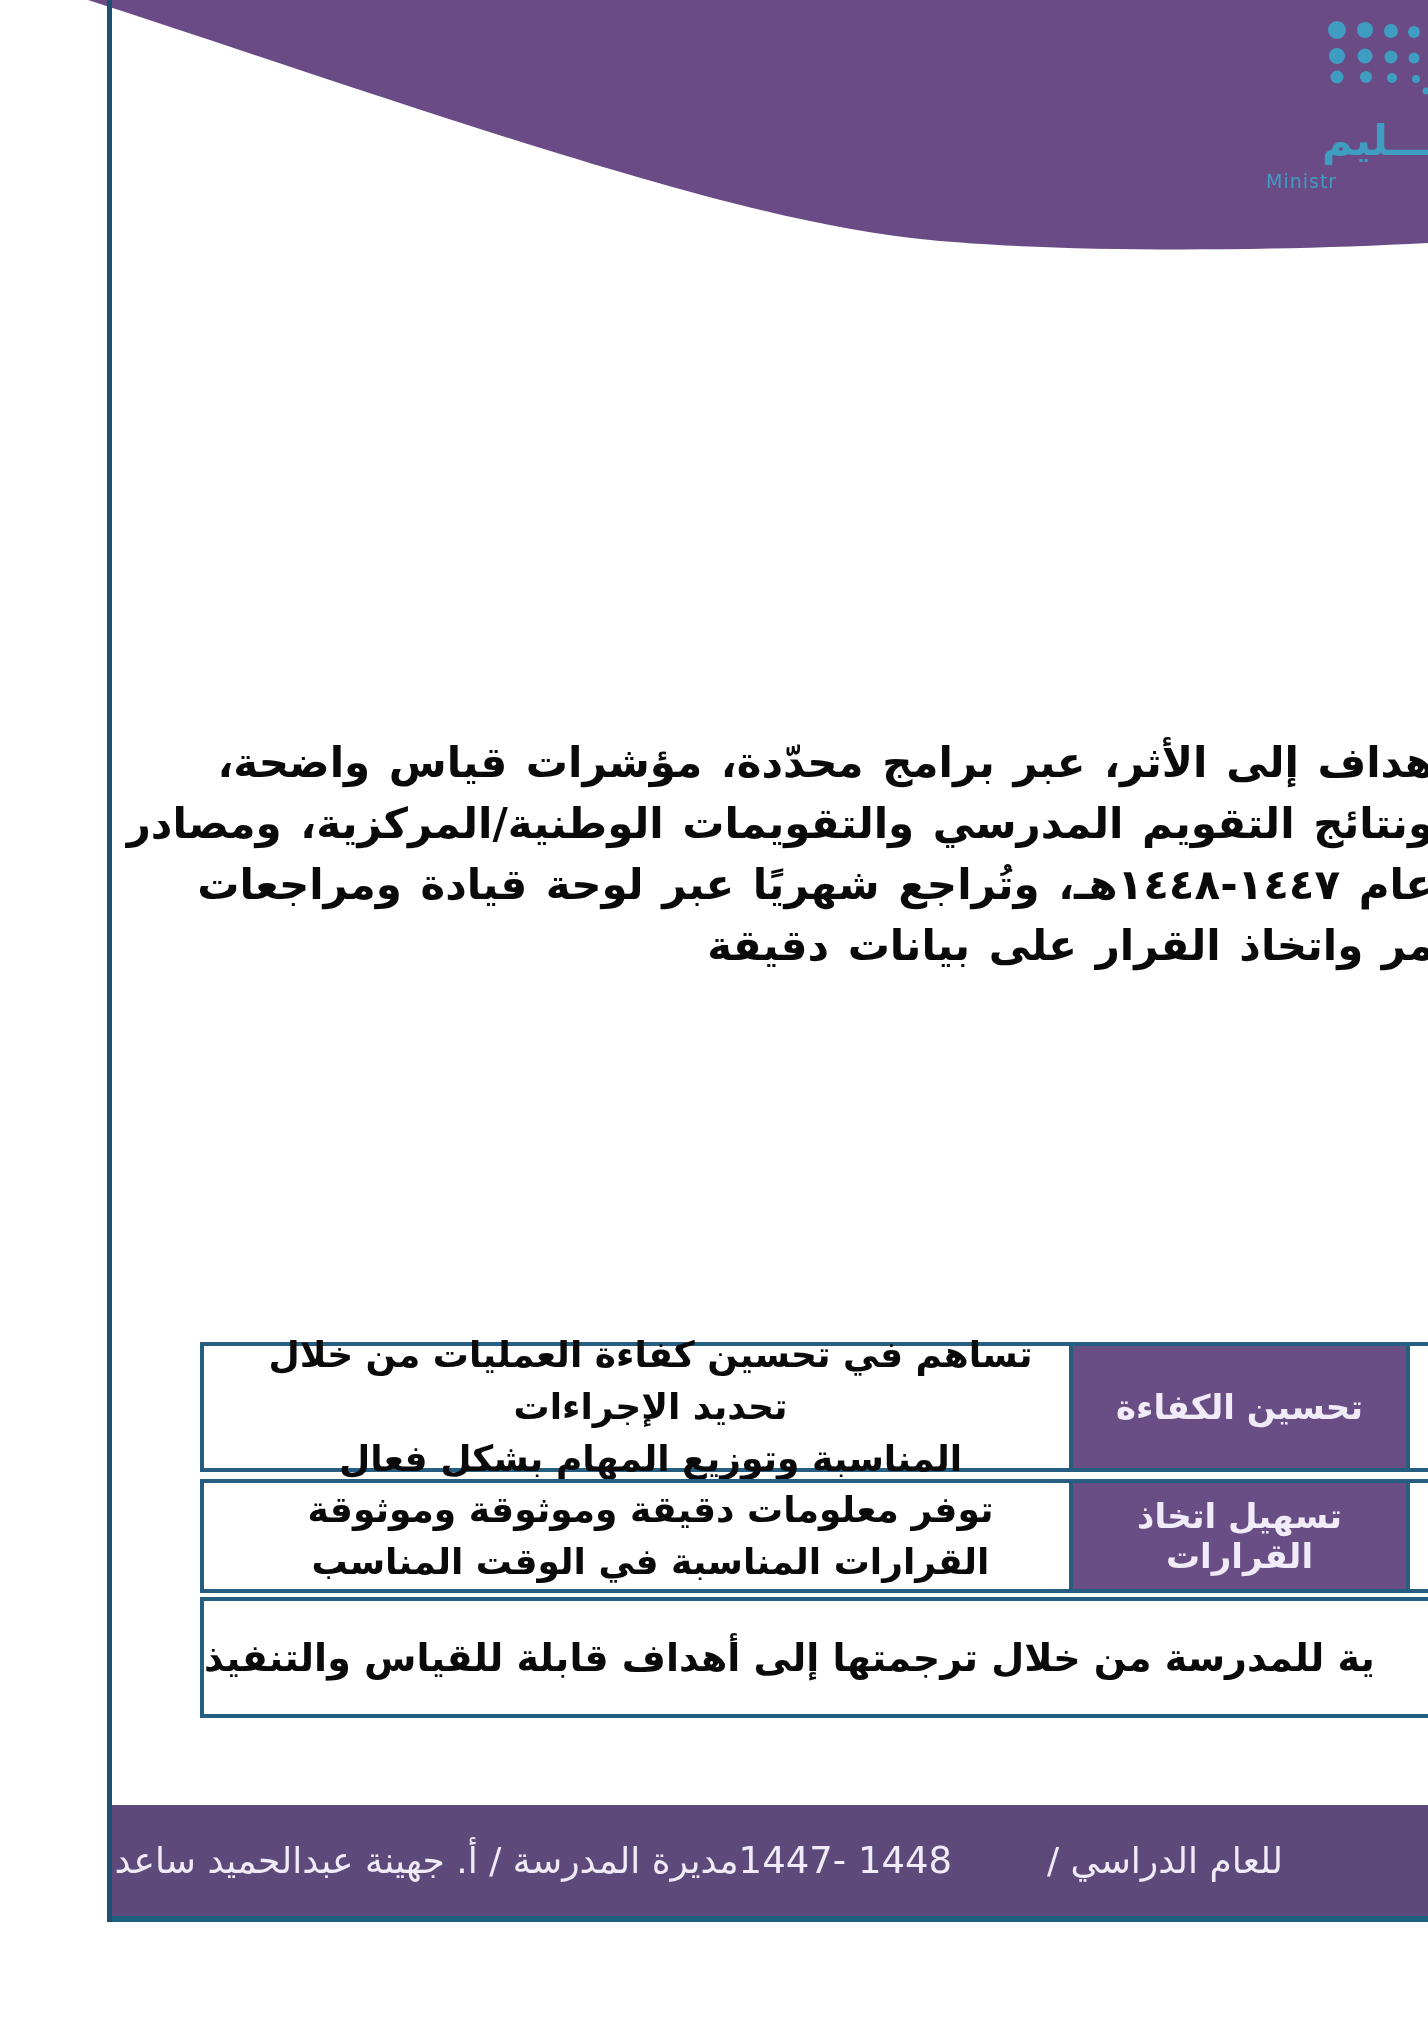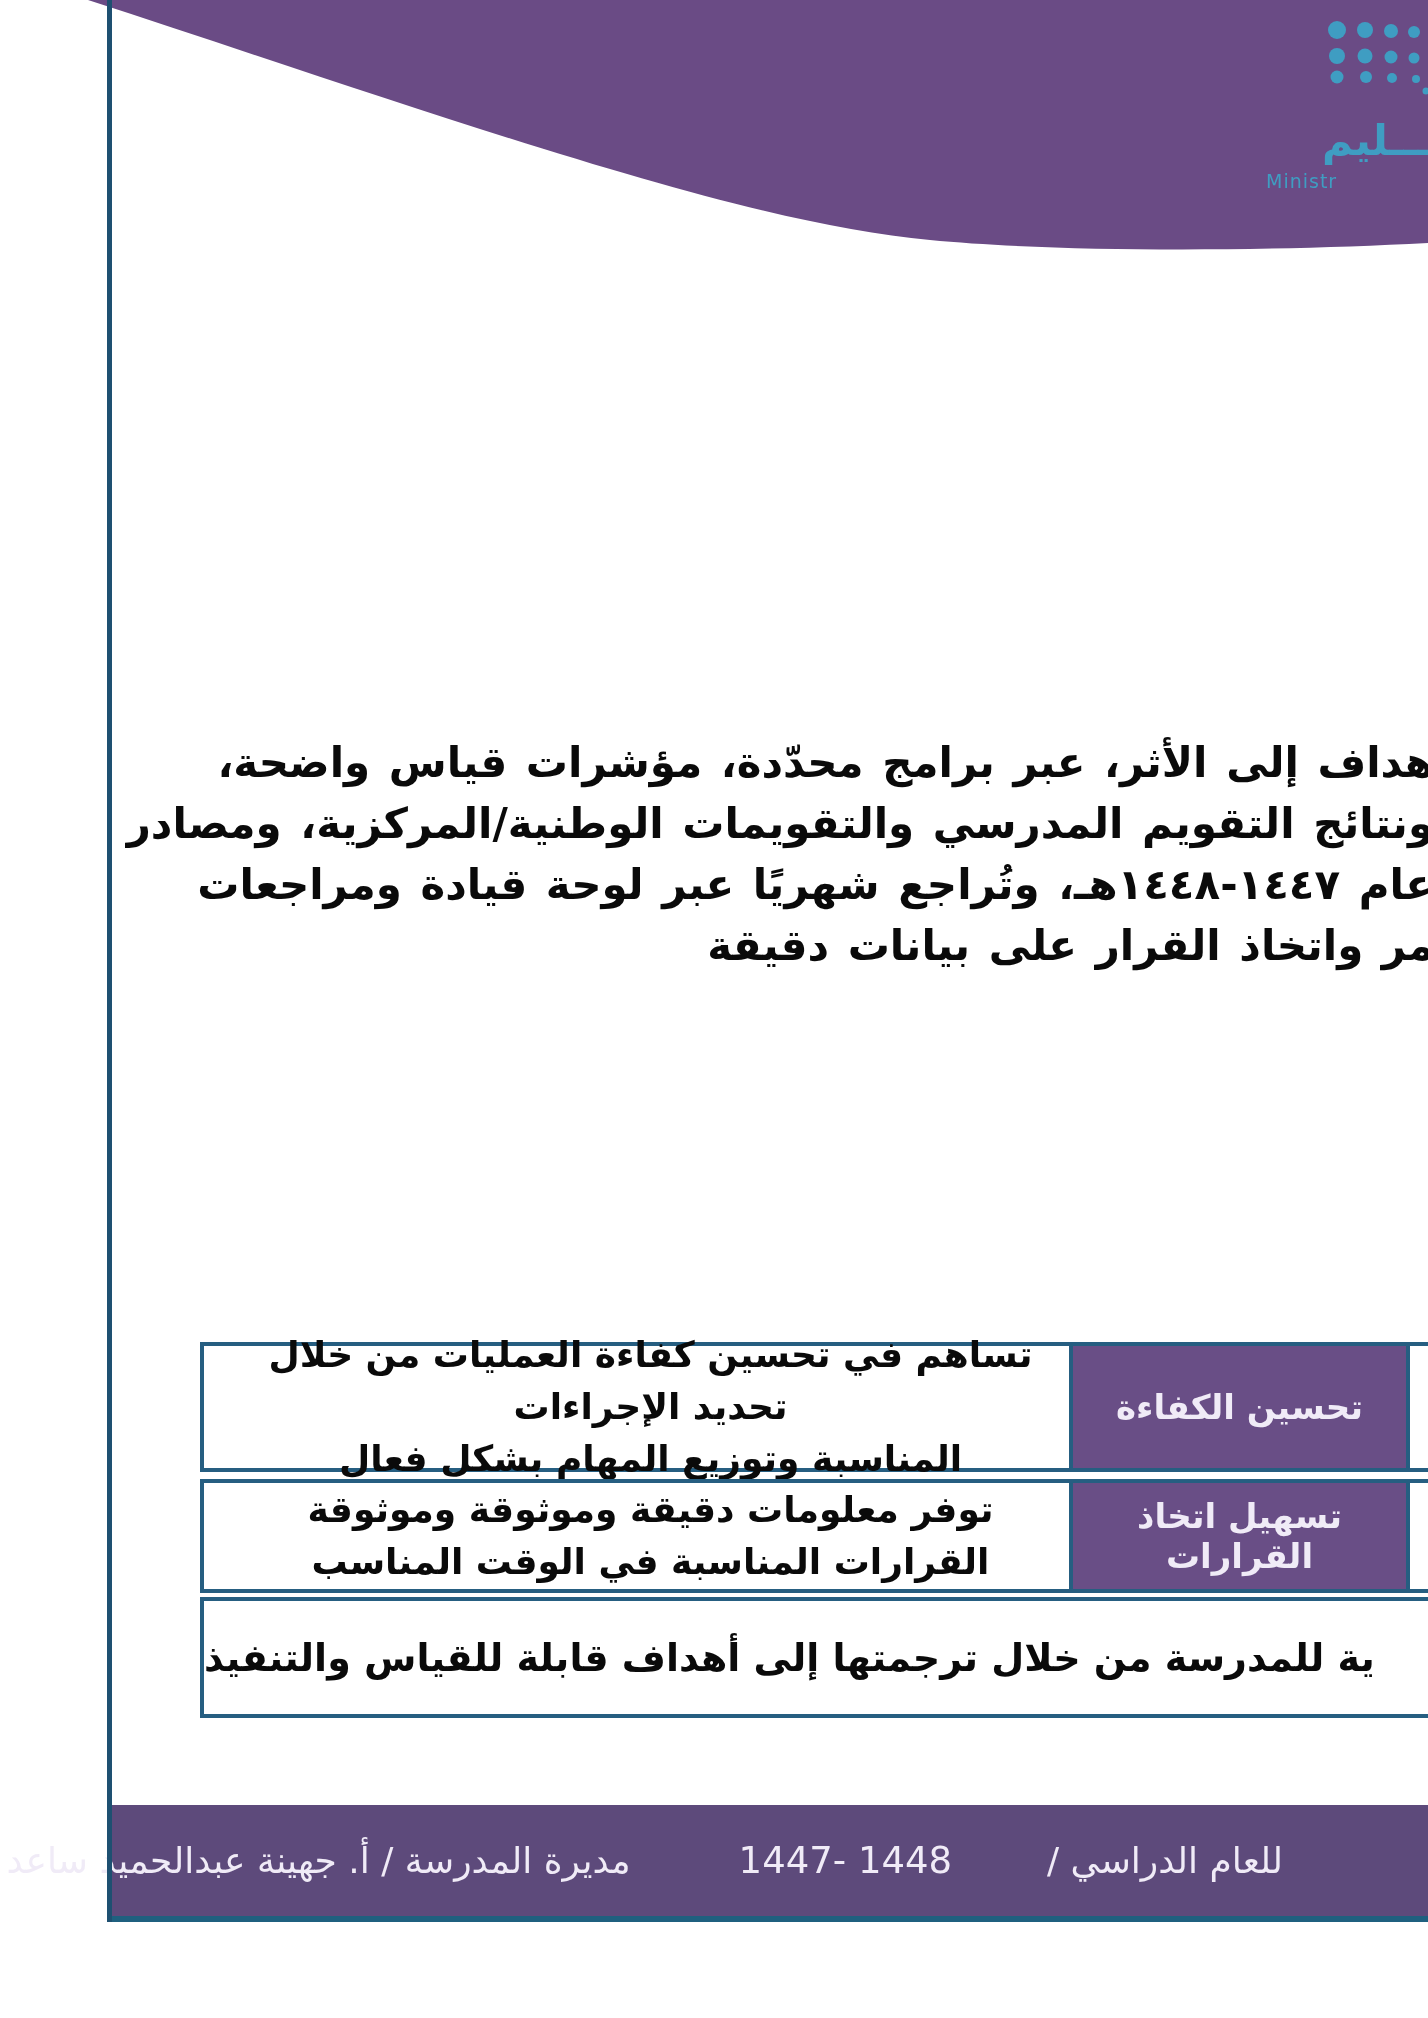--- a/index.html
+++ b/index.html
@@ -85,21 +85,21 @@
     background:var(--purple-footer);
     border-bottom:6px solid var(--teal-border);
     box-sizing:border-box;z-index:2;
     display:flex;flex-direction:row;align-items:center;
     direction:rtl;
     padding-right:165px;
     color:var(--text-light);font-size:36px;
   }
   .footer-year-label{white-space:nowrap;margin-left:95px;text-align:center;}
   .footer-year-range{
-    direction:ltr;unicode-bidi:isolate;white-space:nowrap;margin-left:108px;
+    direction:ltr;unicode-bidi:isolate;white-space:nowrap;
     font-size:37px;
   }
   .footer-principal{white-space:nowrap;}
 </style>
 </head>
 <body>
 
 <div class="page">
 
   <svg class="header-svg" width="1428" height="260" viewBox="0 0 1428 260">

